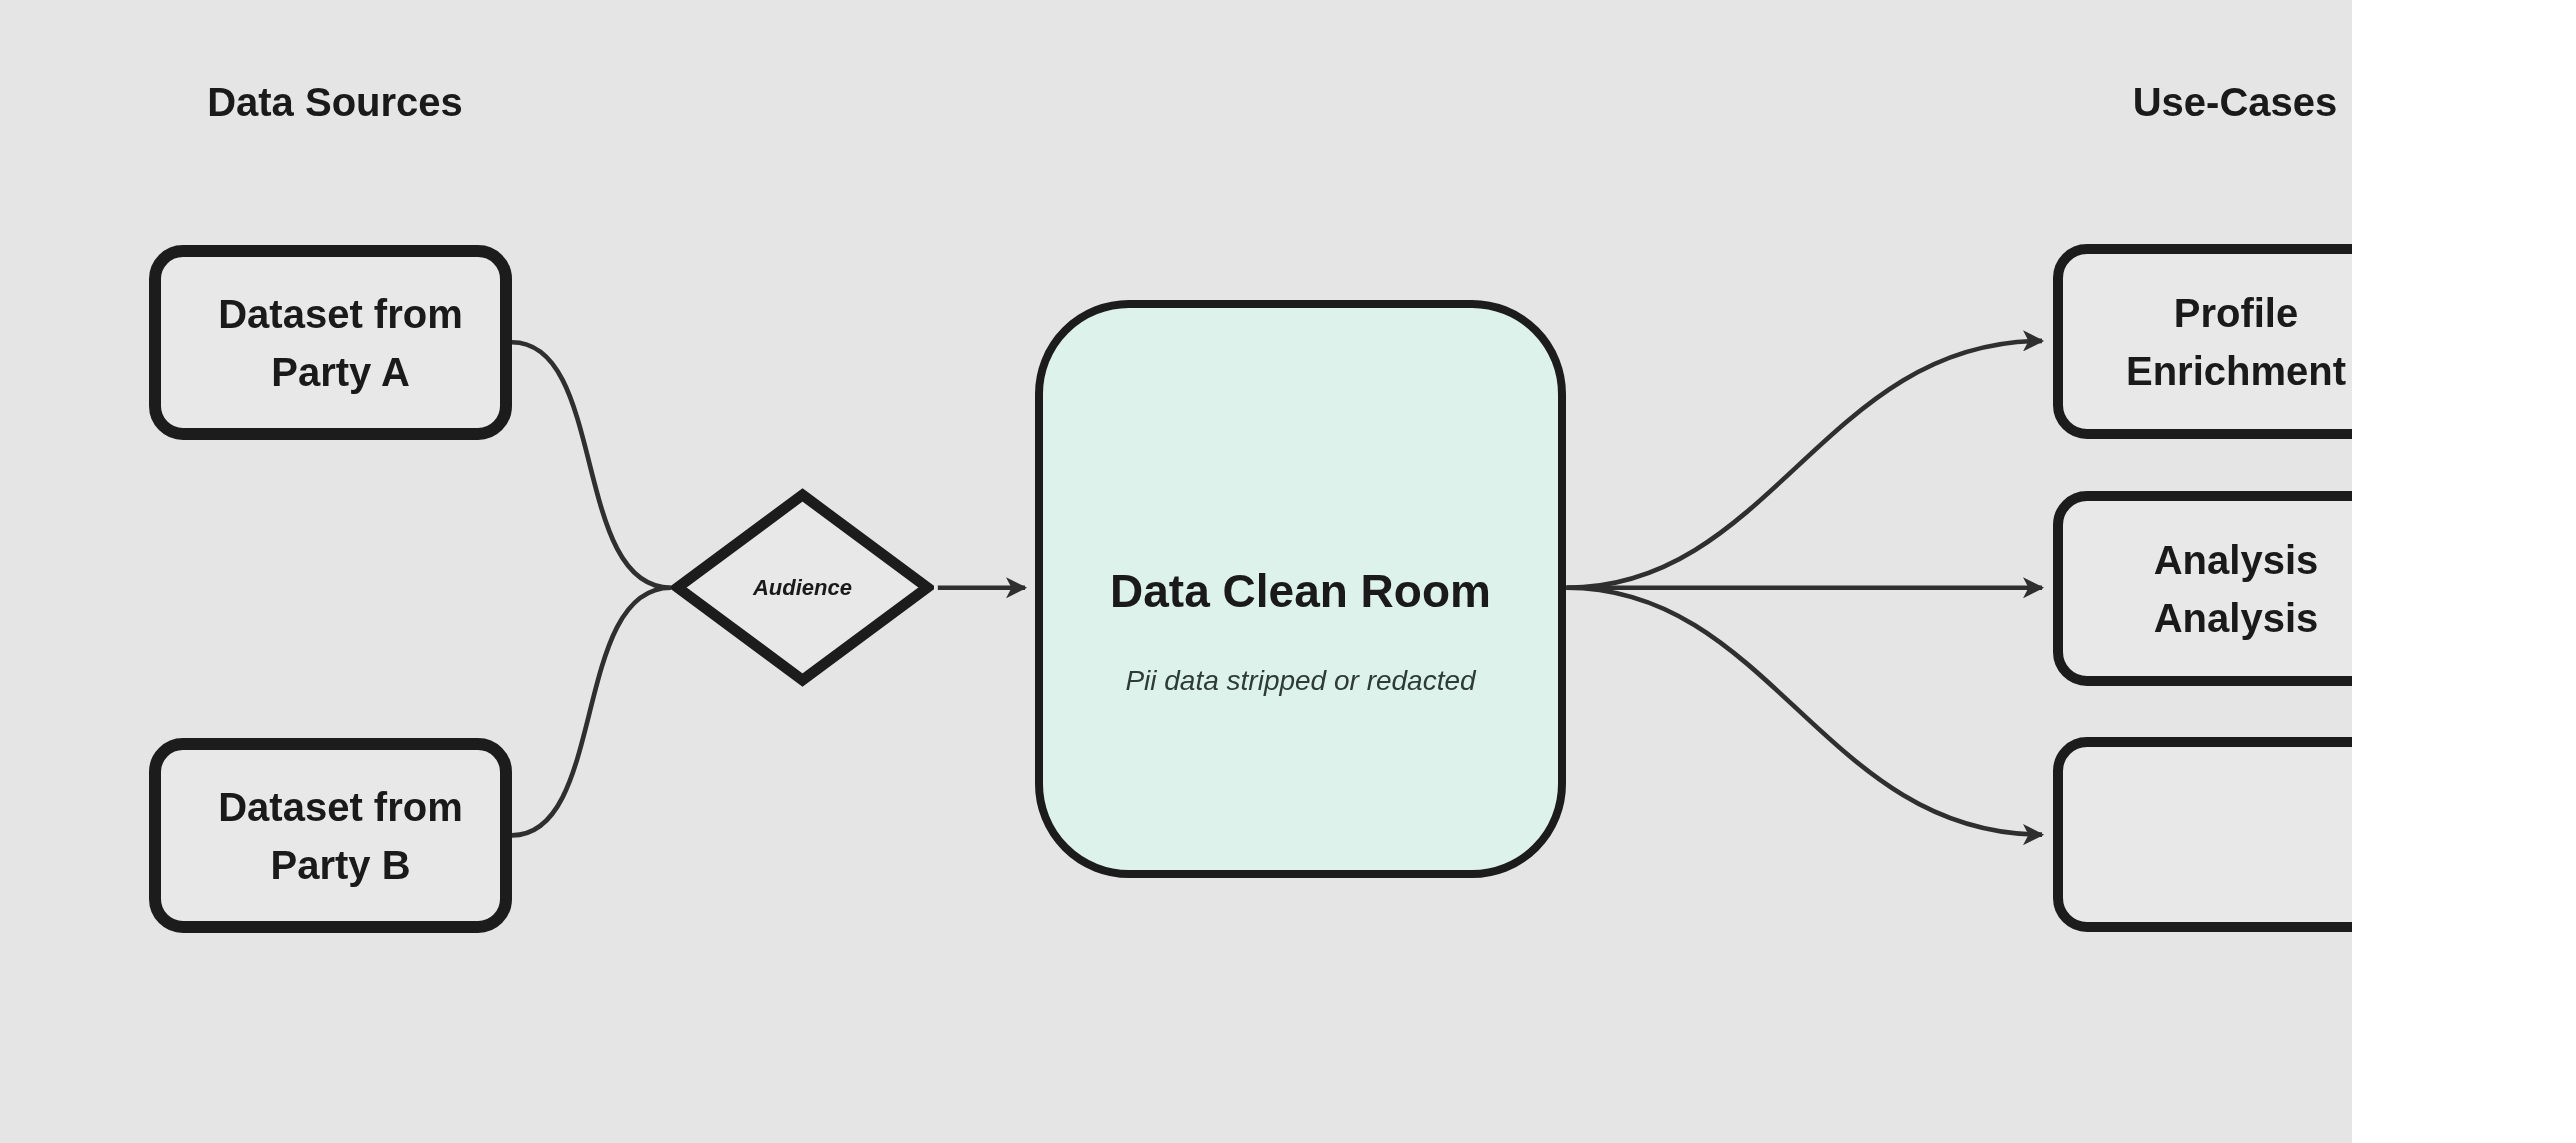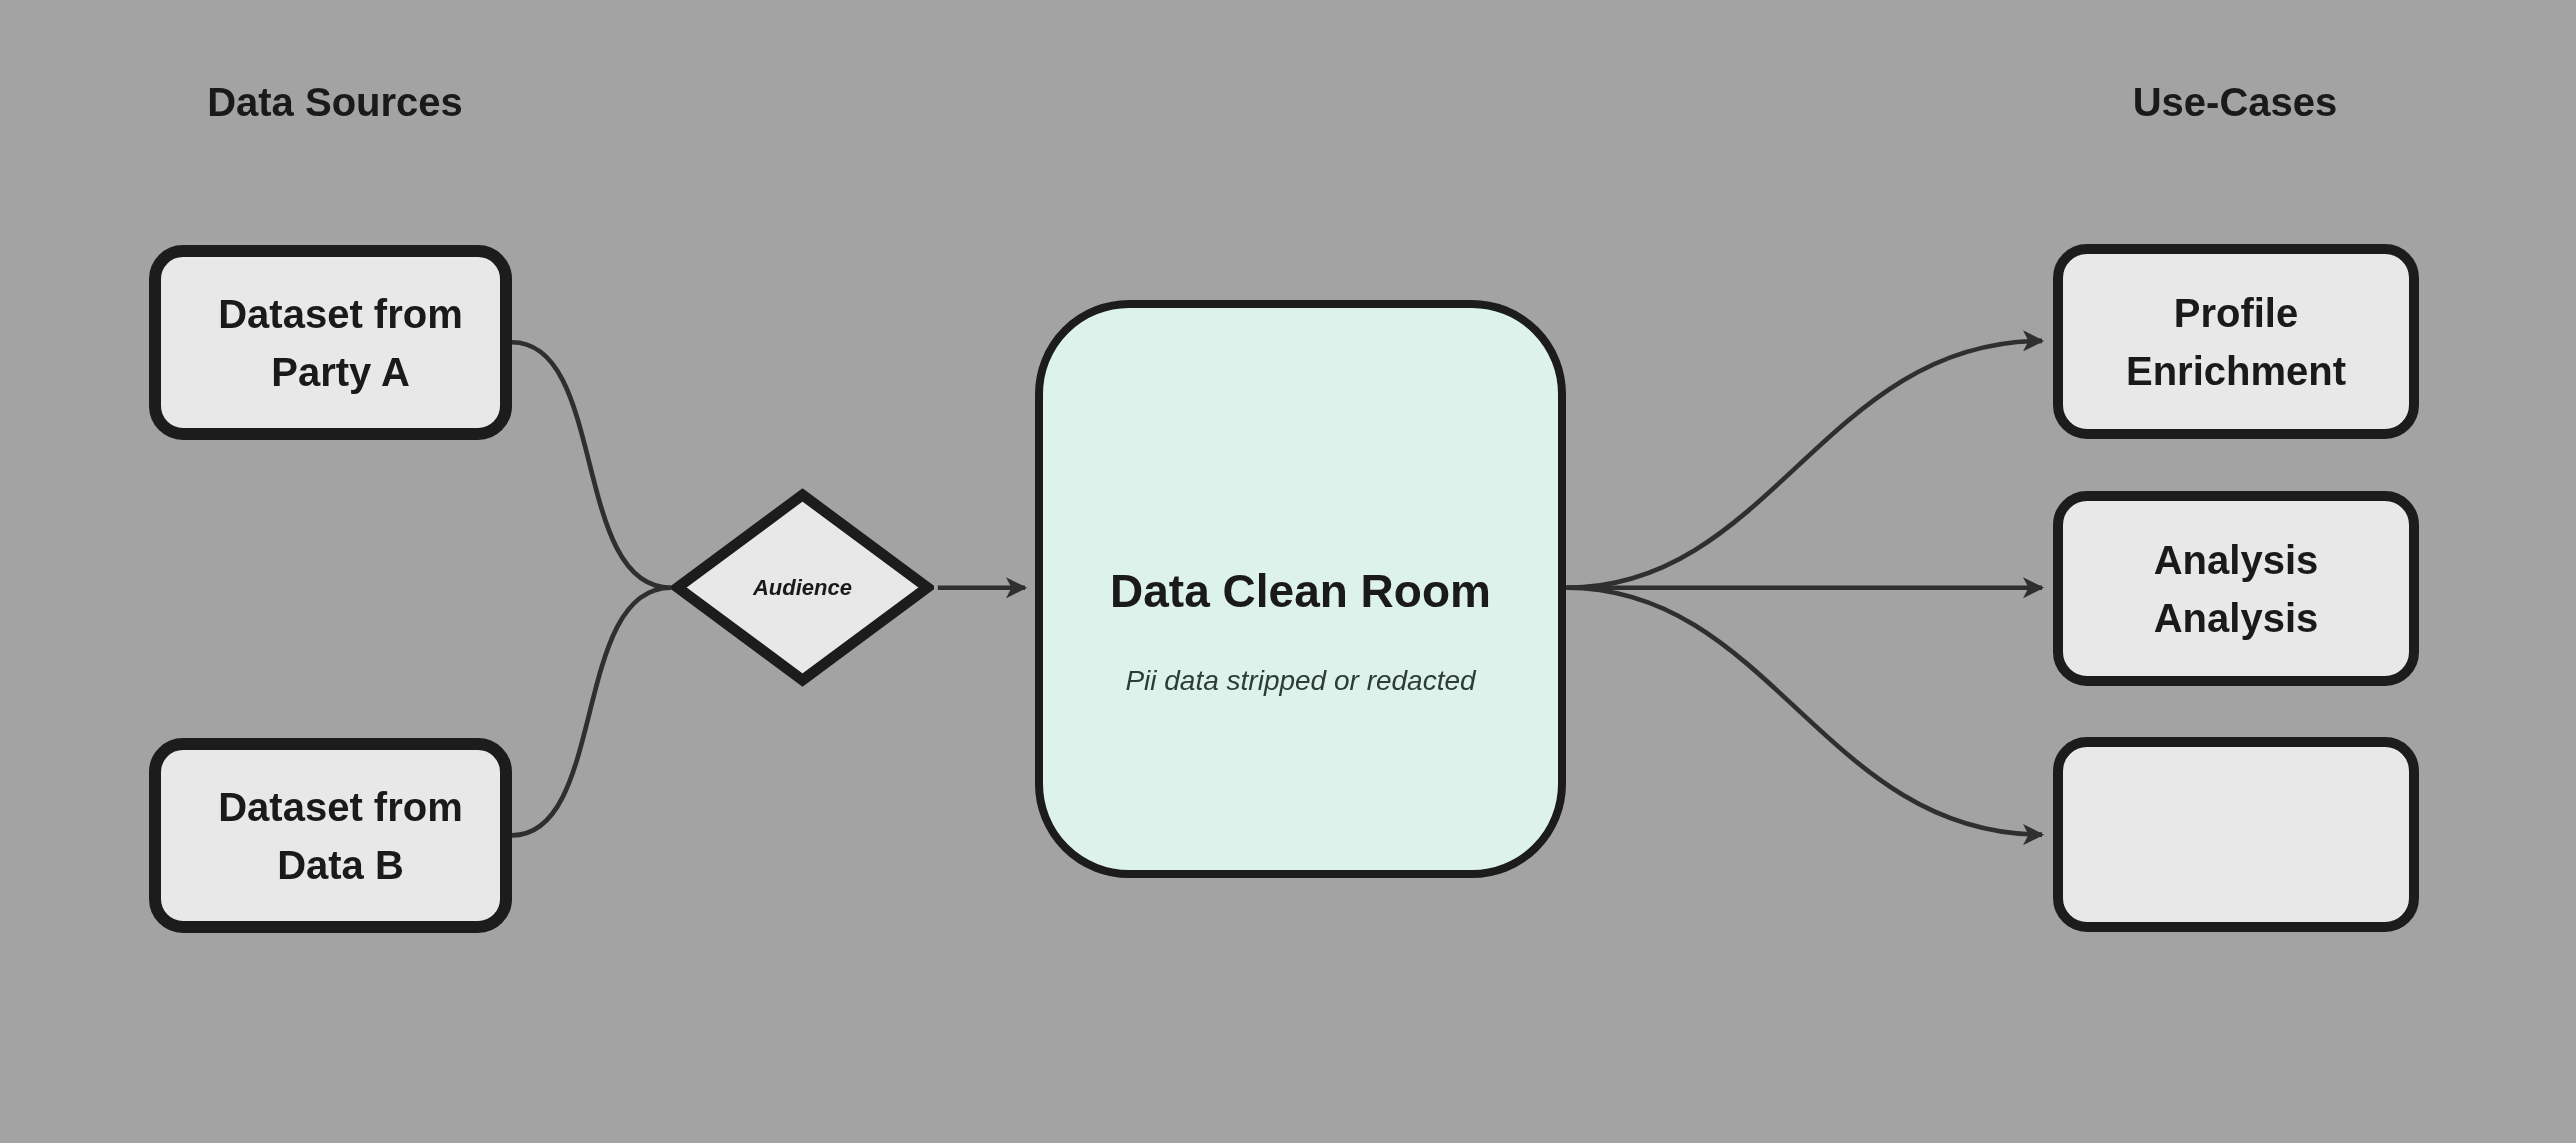--- a/index.html
+++ b/index.html
@@ -6,21 +6,21 @@
     --node-fill:#e8e8e8;
     --clean-room-fill:#def2ec;
     --border:#1c1c1c;
     --connector:#2f2f2f;
     --text:#1a1a1a;
     --subtitle-text:#2e3c38;
   }
   *{margin:0;padding:0;box-sizing:border-box;}
   html,body{background:#ffffff;}
   body{font-family:"Liberation Sans","DejaVu Sans",sans-serif;}
-  .canvas{position:relative;width:2576px;height:1144px;background:#a3a3a3;overflow:hidden;text-decoration:underline;}
+  .canvas{position:relative;width:2352px;height:1144px;background:#e5e5e5;overflow:hidden;text-decoration:underline;}
 
   .heading{
     position:absolute;top:81px;transform:translateX(-50%);
     font-size:40px;font-weight:700;color:var(--text);line-height:42px;white-space:nowrap;
   }
   .heading-left{left:335px;}
   .heading-right{left:2235px;}
 
   svg.connectors{position:absolute;left:0;top:0;width:2576px;height:1144px;}
   .connector{fill:none;stroke:var(--connector);stroke-width:7px;}
@@ -85,21 +85,21 @@
     <path class="connector" d="M 2335 876 C 2640 876, 2720 1244, 3044 1244" marker-end="url(#arrow)"></path>
   </svg>
 
   <div class="node src src-a">
     <span class="line">Dataset from</span>
     <span class="line">Party A</span>
   </div>
 
   <div class="node src src-b">
     <span class="line">Dataset from</span>
-    <span class="line">Data B</span>
+    <span class="line">Party B</span>
   </div>
 
   <div class="diamond-wrap">
     <svg viewBox="0 0 392 296">
       <polygon class="diamond-shape" points="196,10 382,148 196,286 10,148"></polygon>
     </svg>
     <span class="diamond-label">Audience</span>
   </div>
 
   <div class="clean-room">

